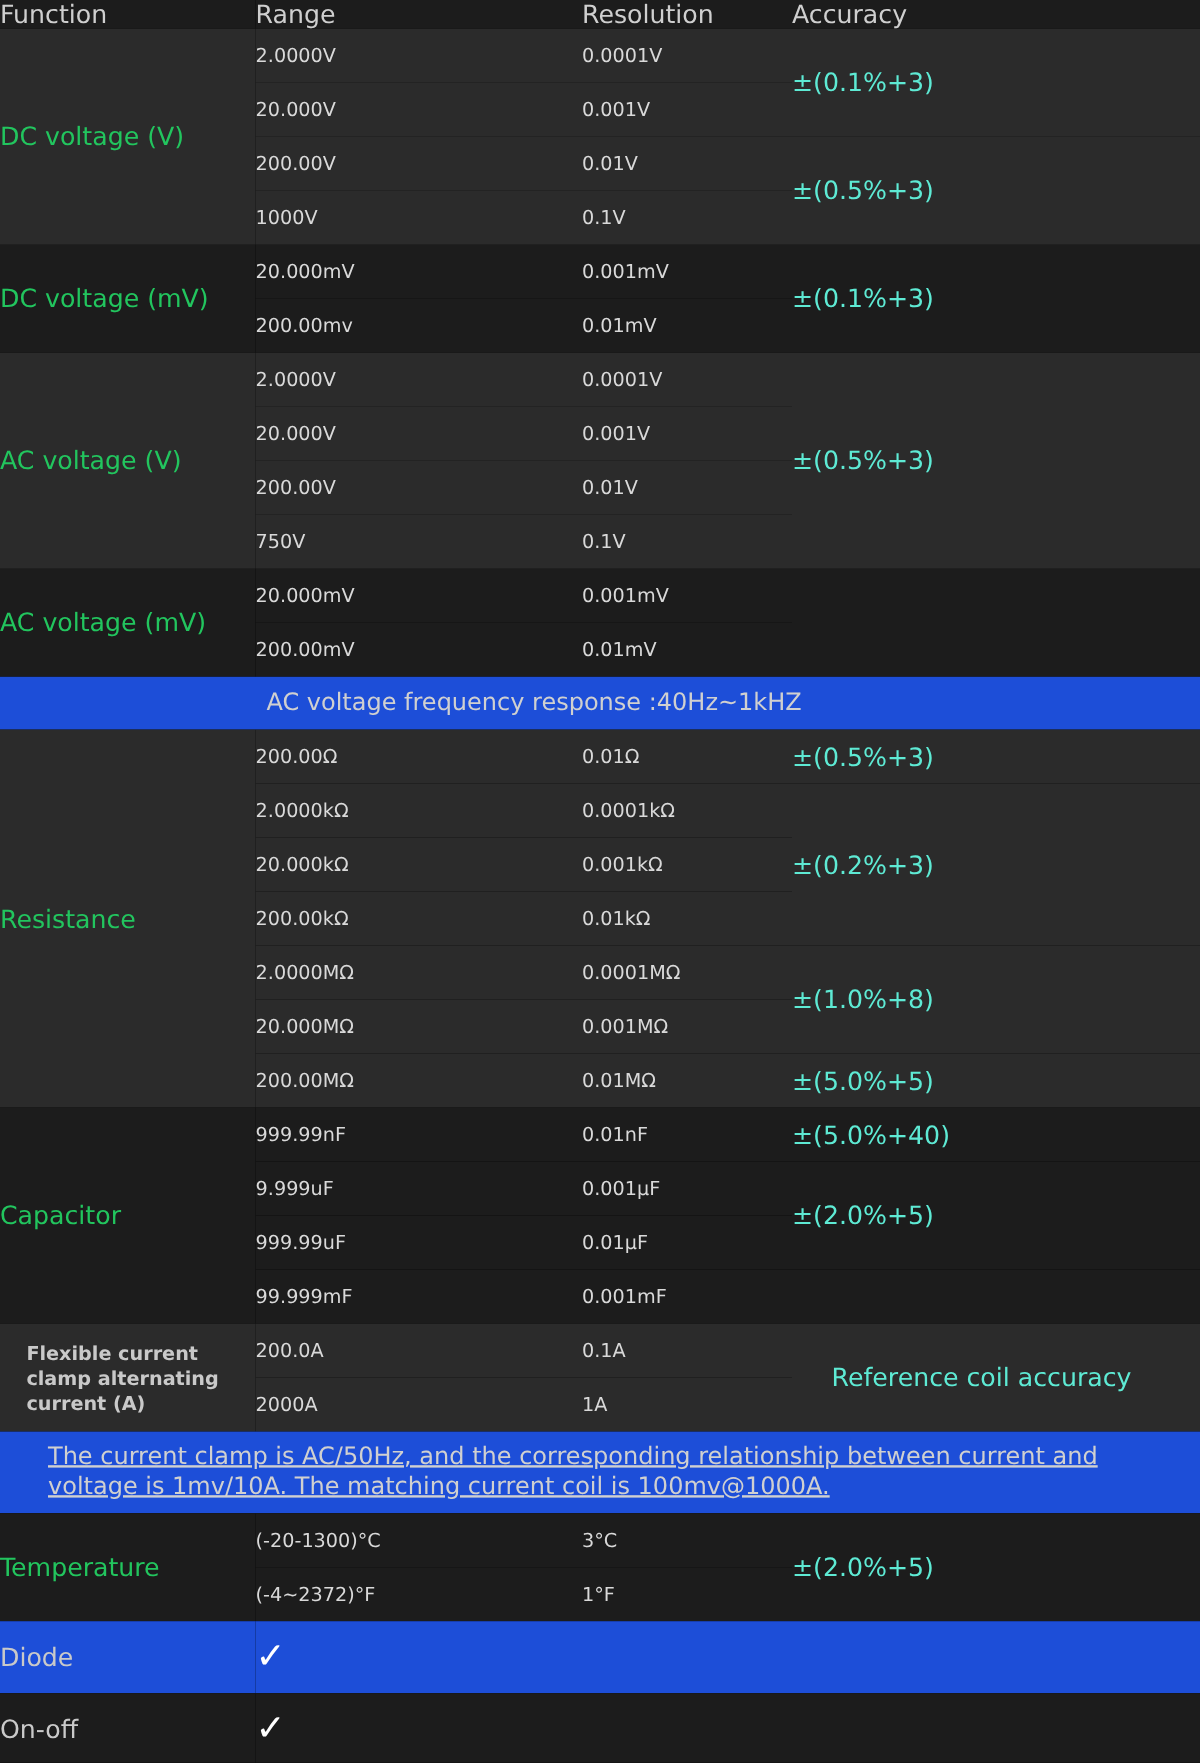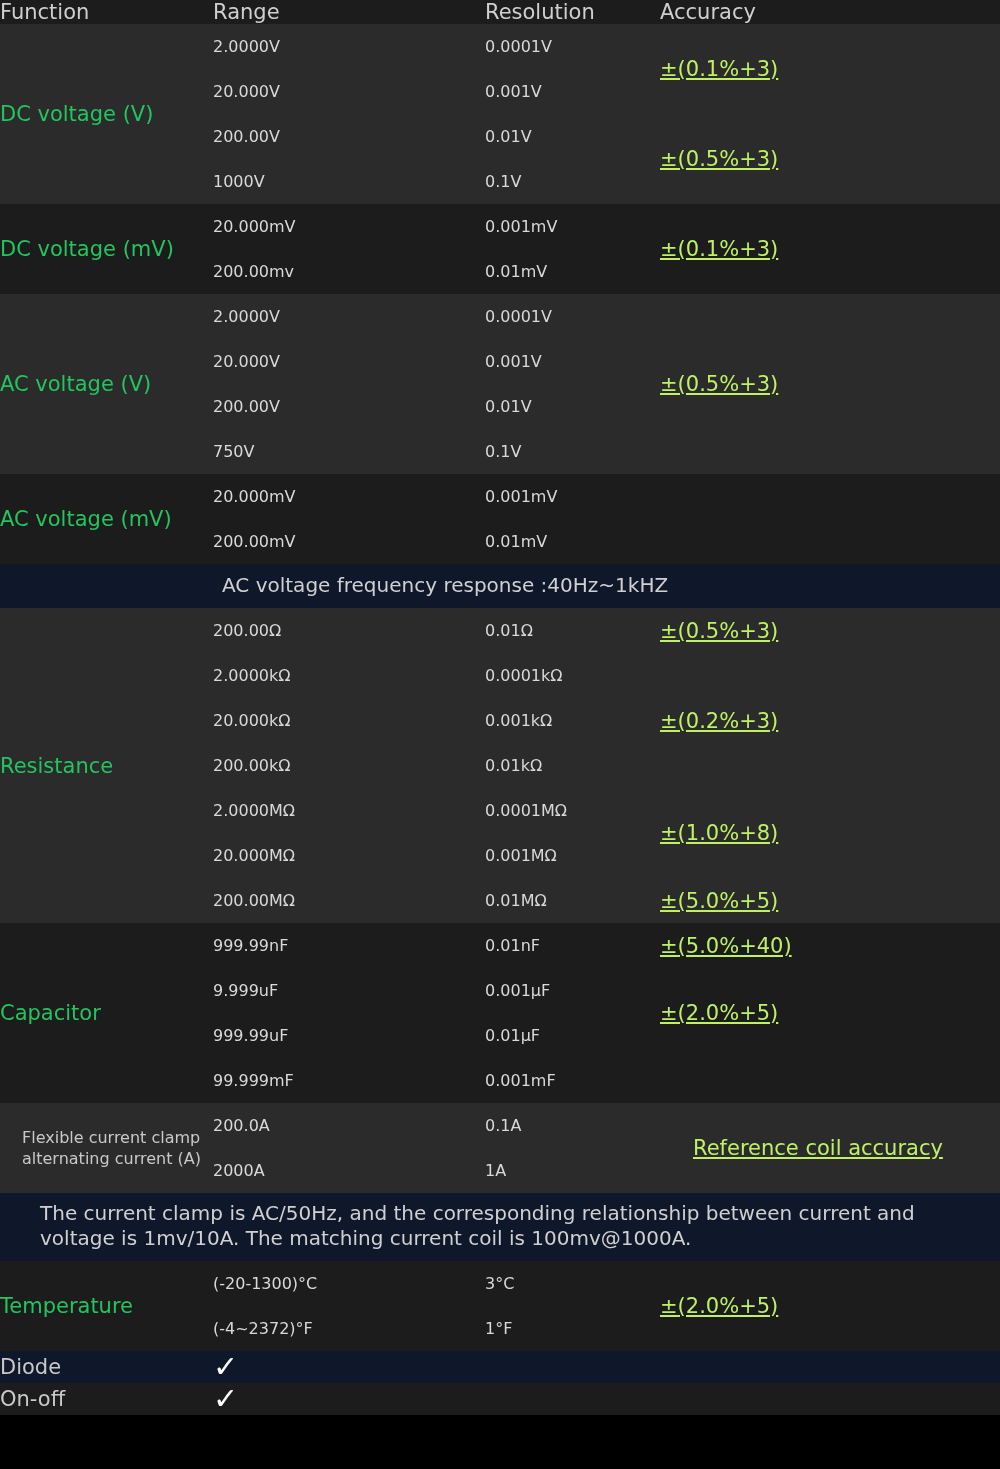--- a/index.html
+++ b/index.html
@@ -27,93 +27,94 @@
     text-align: left;
   }
   
   col.c-func { width: 213px; }
   col.c-range { width: 272px; }
   col.c-res   { width: 175px; }
   col.c-acc   { width: 340px; }
 
   .band-a { background: #2b2b2b; }
   .band-b { background: #1c1c1c; }
-  .band-note { background: #0f172a; }
+  .band-note { background: #1d4ed8; }
   .band-hdr { background: #1c1c1c; }
 
   .hdr-cell {
     font-size: 21px;
     color: #cfcfcf;
     padding: 10px 0 12px 24px;
     height: 24px;
   }
   .func-cell {
     font-size: 21px;
     color: #22c55e;
     padding-left: 24px;
   }
   .func-cell.small {
     font-size: 16px;
     line-height: 21px;
     color: #c9c9c9;
     padding-left: 22px;
     padding-right: 6px;
+    font-weight: bold;
   }
   .range-cell {
     font-size: 16px;
     color: #d9d9d9;
     padding-left: 24px;
     height: 45px;
   }
   .res-cell {
     font-size: 16px;
     color: #d9d9d9;
     padding-left: 1px;
   }
   .acc-cell {
     font-size: 21px;
-    color: #bef264;
+    color: #5eead4;
     padding-left: 33px;
-    text-decoration: underline;
   }
   .acc-cell.ref {
     font-size: 21px;
     padding-left: 33px;
   }
   .note-row td {
     font-size: 20px;
     color: #d0d0d0;
     padding: 9px 24px 11px 24px;
   }
   .note-center {
     text-align: left;
     line-height: 25px;
     font-size: 19px;
     color: #d2d2d2;
     padding: 8px 40px 10px 40px !important;
+    text-decoration: underline;
   }
   .freq-note {
     font-size: 21px;
     color: #d0d0d0;
     padding-left: 222px !important;
   }
   .check {
     font-size: 30px;
     color: #ffffff;
     padding-left: 0px;
     text-align: left;
     line-height: 1;
   }
   .check-wrap { padding-left: 276px; }
   .simple-func {
     font-size: 21px;
     color: #c9c9c9;
     padding-left: 24px;
   }
-  .row-h46 { height: 32px; margin-top: 40px; }
+  .row-h46 { height: 60px; margin-top: 40px; }
 </style>
 </head>
 <body>
 
 <table class="spec-table">
   <colgroup>
     <col class="c-func">
       <col class="c-range">
       <col class="c-res">
       <col class="c-acc">

